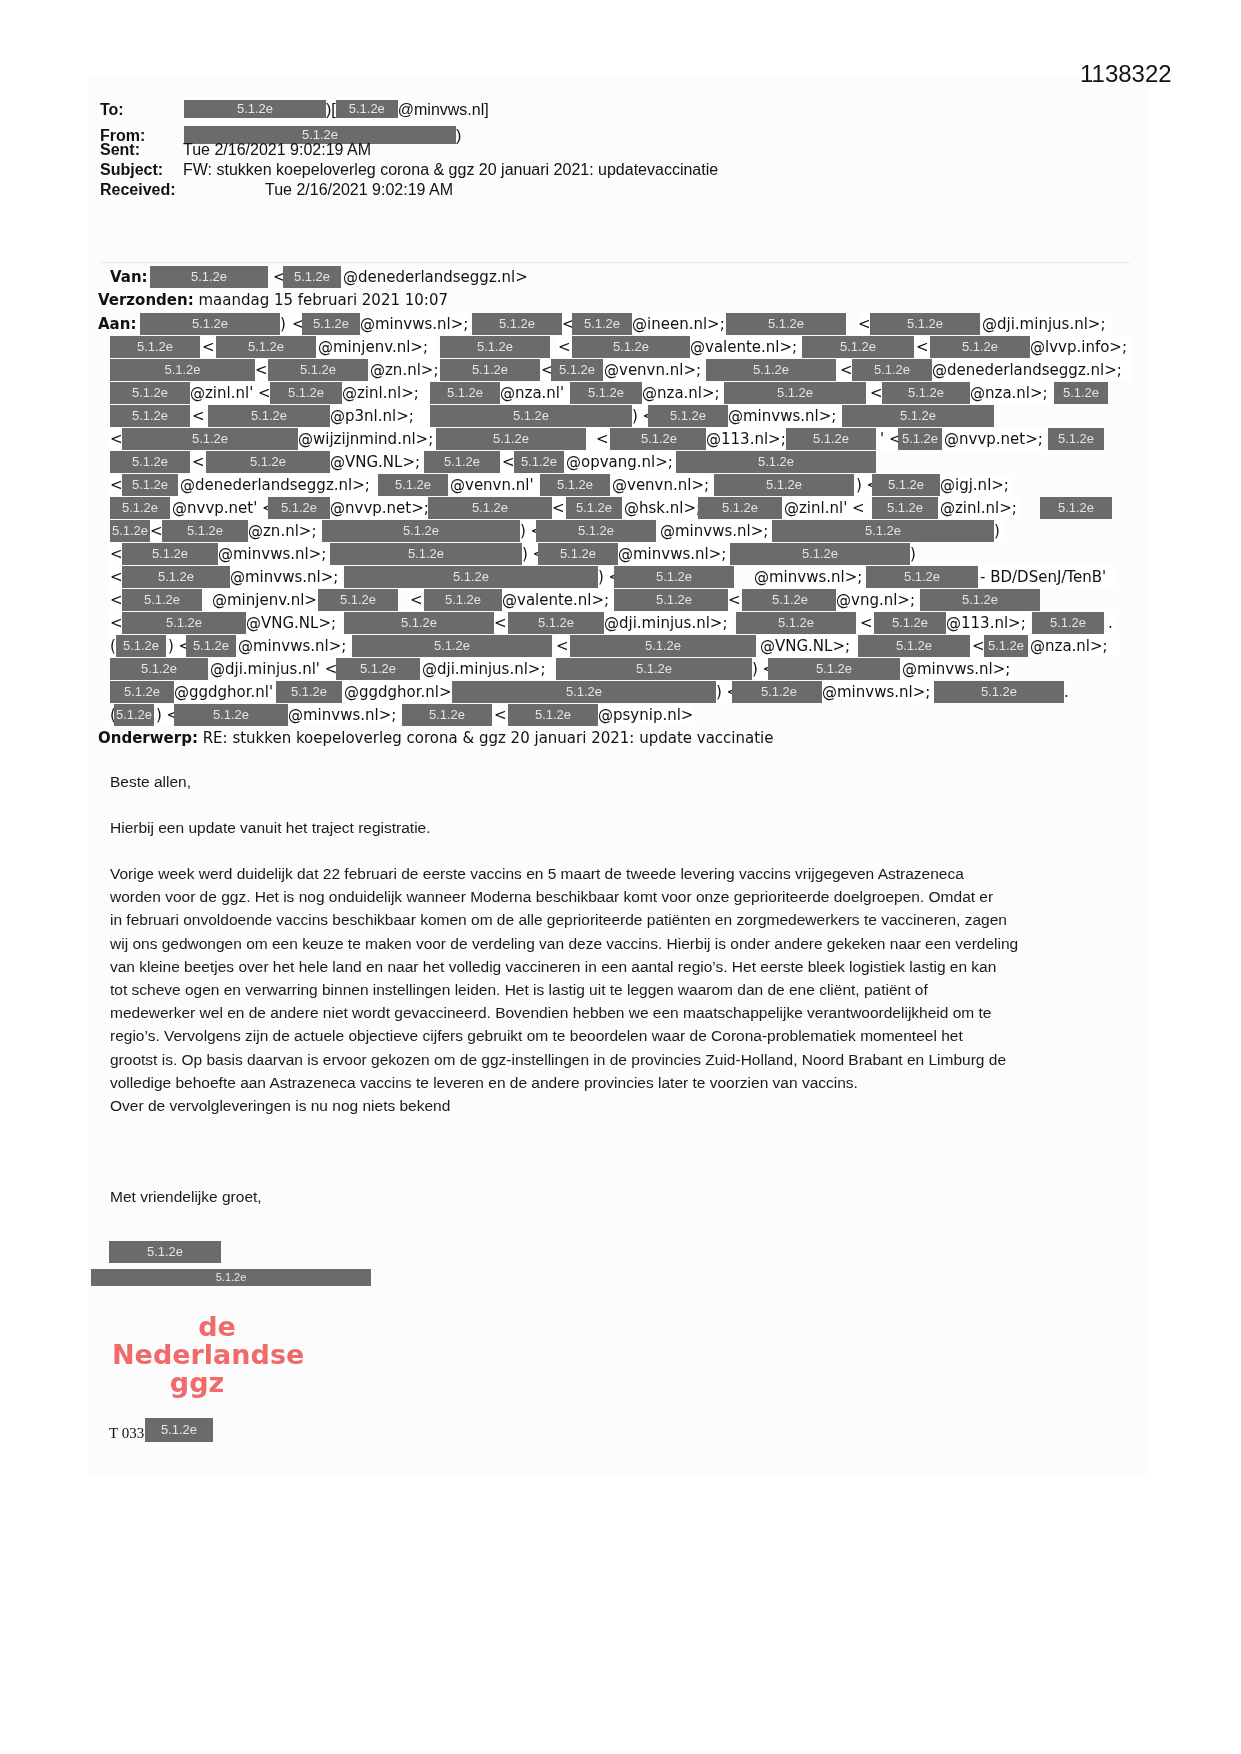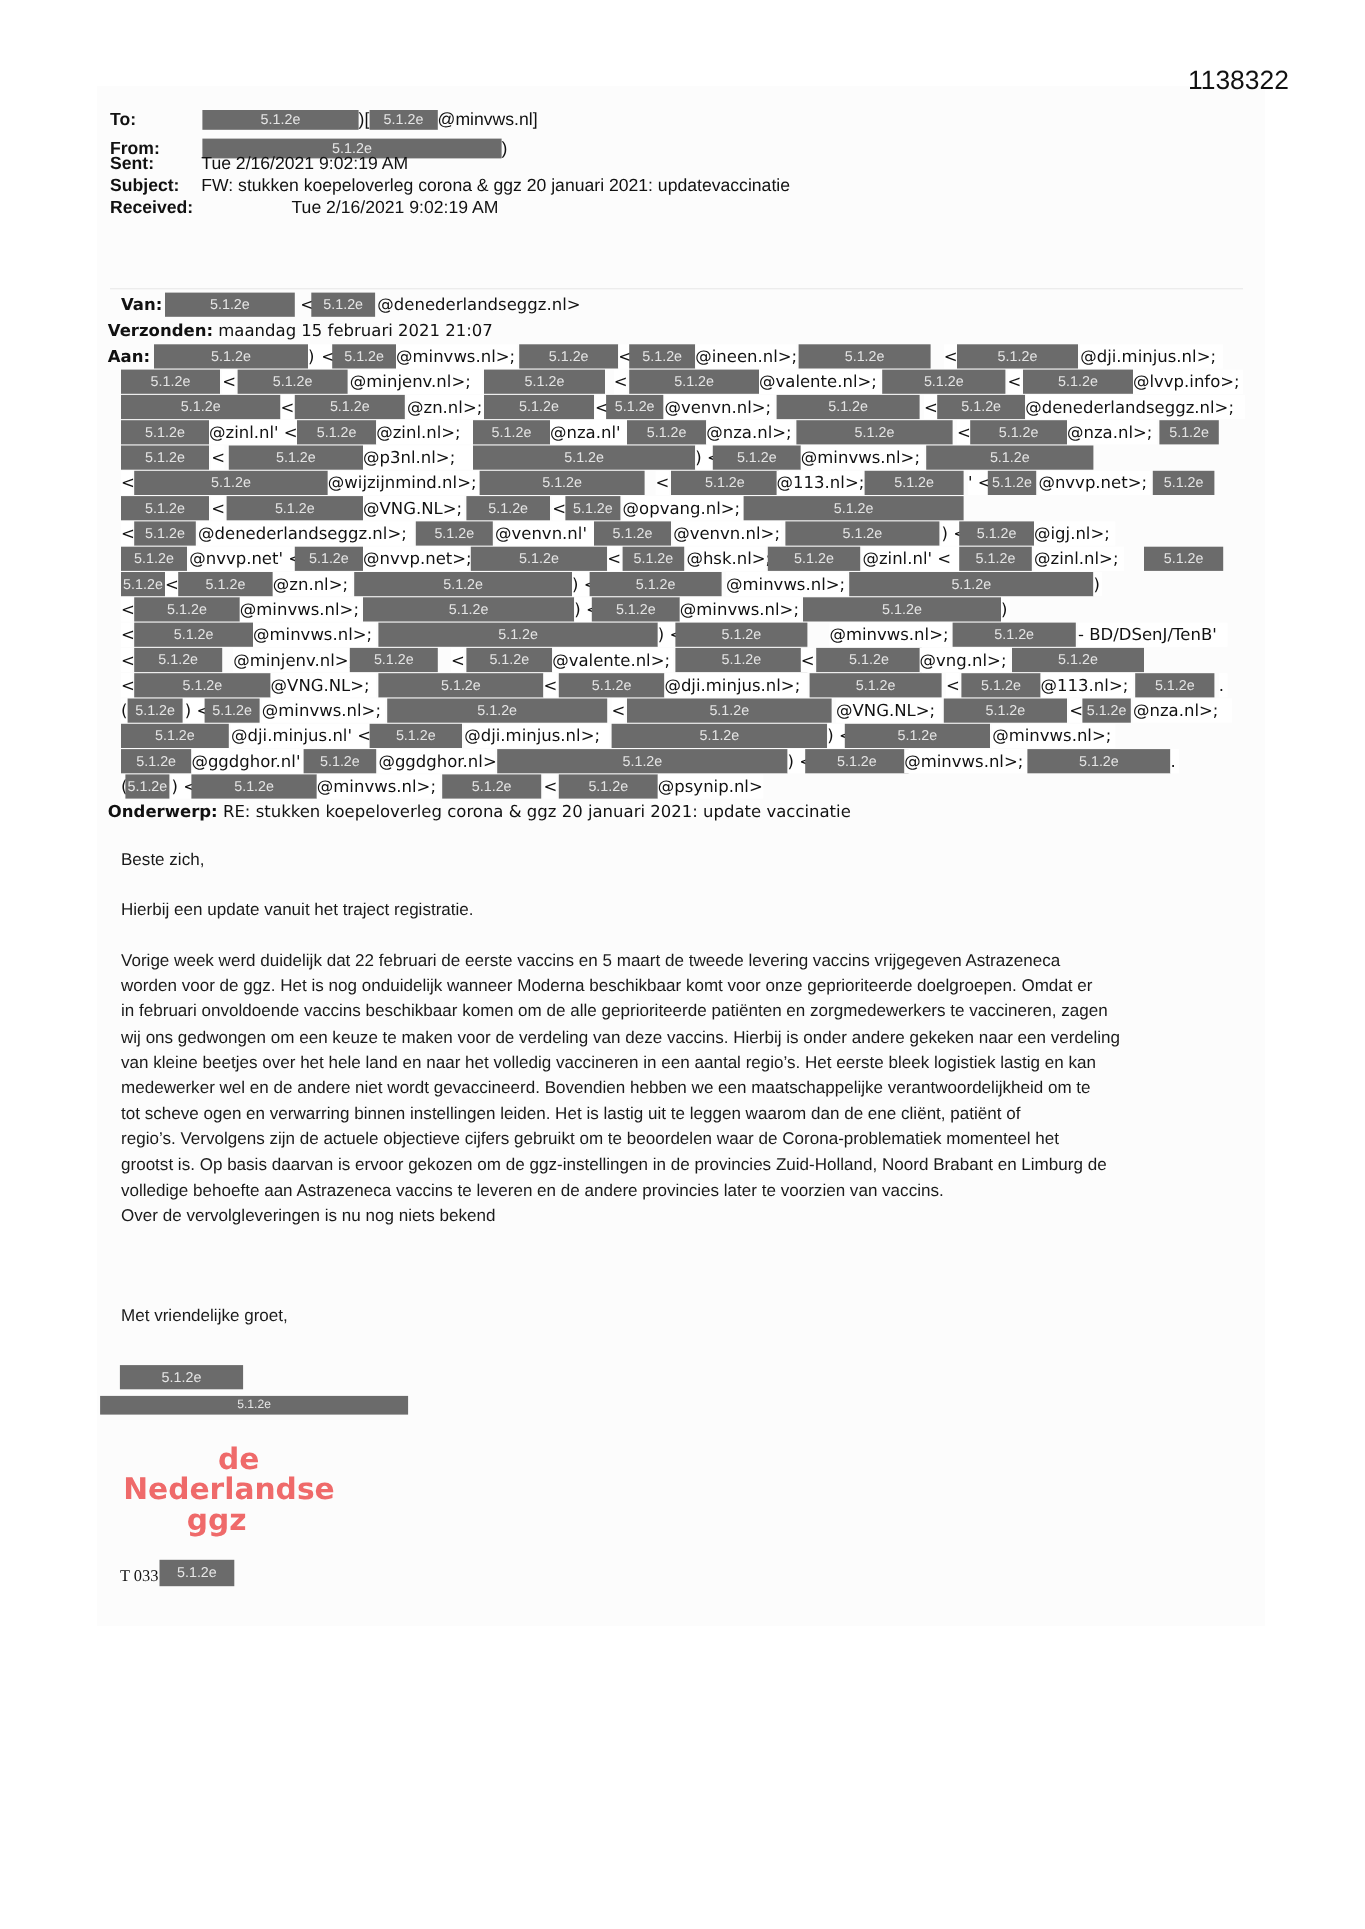--- a/index.html
+++ b/index.html
@@ -48,21 +48,21 @@
 
 <div class="email-meta" style="top:266px;left:110px;">
   <b>Van:</b>
   <span class="redact" style="width:118px;height:22px;line-height:22px;position:absolute;left:40px;top:0;">5.1.2e</span>
   <span style="position:absolute;left:163px;top:0;">&lt;</span>
   <span class="redact" style="width:58px;height:22px;line-height:22px;position:absolute;left:173px;top:0;">5.1.2e</span>
   <span style="position:absolute;left:233px;top:0;">@denederlandseggz.nl&gt;</span>
 </div>
 <div class="email-meta" style="top:289px;">
   <b>Verzonden:</b>
-  <span>maandag 15 februari 2021 21:07</span>
+  <span>maandag 15 februari 2021 10:07</span>
 </div>
 <div class="email-meta" style="top:313px;">
   <b>Aan:</b>
 </div>
 
 <div id="recipients">
     <div class="line" style="top: 313px;">
       <span class="seg r" style="left: 140px; width: 140px;">5.1.2e</span>
       <span class="seg t" style="left: 280px; width: 12px;">)</span>
       <span class="seg t" style="left: 292px; width: 10px;">&lt;</span>
@@ -296,33 +296,33 @@
       <span class="seg t" style="left: 598px; width: 96px;">@psynip.nl&gt;</span>
     </div>
   </div>
 
 <div class="email-meta" style="top:727px;">
   <b>Onderwerp:</b>
   <span>RE: stukken koepeloverleg corona &amp; ggz 20 januari 2021: update vaccinatie</span>
 </div>
 
 <div class="body-text" style="top:770px;">
-  <p>Beste zich,</p>
+  <p>Beste allen,</p>
 </div>
 <div class="body-text" style="top:816px;">
   <p>Hierbij een update vanuit het traject registratie.</p>
 </div>
 <div class="body-text" style="top:862px;">
   <p>Vorige week werd duidelijk dat 22 februari de eerste vaccins en 5 maart de tweede levering vaccins vrijgegeven Astrazeneca</p>
   <p>worden voor de ggz. Het is nog onduidelijk wanneer Moderna beschikbaar komt voor onze geprioriteerde doelgroepen. Omdat er</p>
   <p>in februari onvoldoende vaccins beschikbaar komen om de alle geprioriteerde patiënten en zorgmedewerkers te vaccineren, zagen</p>
   <p>wij ons gedwongen om een keuze te maken voor de verdeling van deze vaccins. Hierbij is onder andere gekeken naar een verdeling</p>
   <p>van kleine beetjes over het hele land en naar het volledig vaccineren in een aantal regio’s. Het eerste bleek logistiek lastig en kan</p>
+  <p>tot scheve ogen en verwarring binnen instellingen leiden. Het is lastig uit te leggen waarom dan de ene cliënt, patiënt of</p>
   <p>medewerker wel en de andere niet wordt gevaccineerd. Bovendien hebben we een maatschappelijke verantwoordelijkheid om te</p>
-  <p>tot scheve ogen en verwarring binnen instellingen leiden. Het is lastig uit te leggen waarom dan de ene cliënt, patiënt of</p>
   <p>regio’s. Vervolgens zijn de actuele objectieve cijfers gebruikt om te beoordelen waar de Corona-problematiek momenteel het</p>
   <p>grootst is. Op basis daarvan is ervoor gekozen om de ggz-instellingen in de provincies Zuid-Holland, Noord Brabant en Limburg de</p>
   <p>volledige behoefte aan Astrazeneca vaccins te leveren en de andere provincies later te voorzien van vaccins.</p>
   <p>Over de vervolgleveringen is nu nog niets bekend</p>
 </div>
 <div class="body-text" style="top:1185px;">
   <p>Met vriendelijke groet,</p>
 </div>
 
 <span class="redact" style="position:absolute;left:109px;top:1241px;width:112px;height:22px;line-height:22px;">5.1.2e</span>

